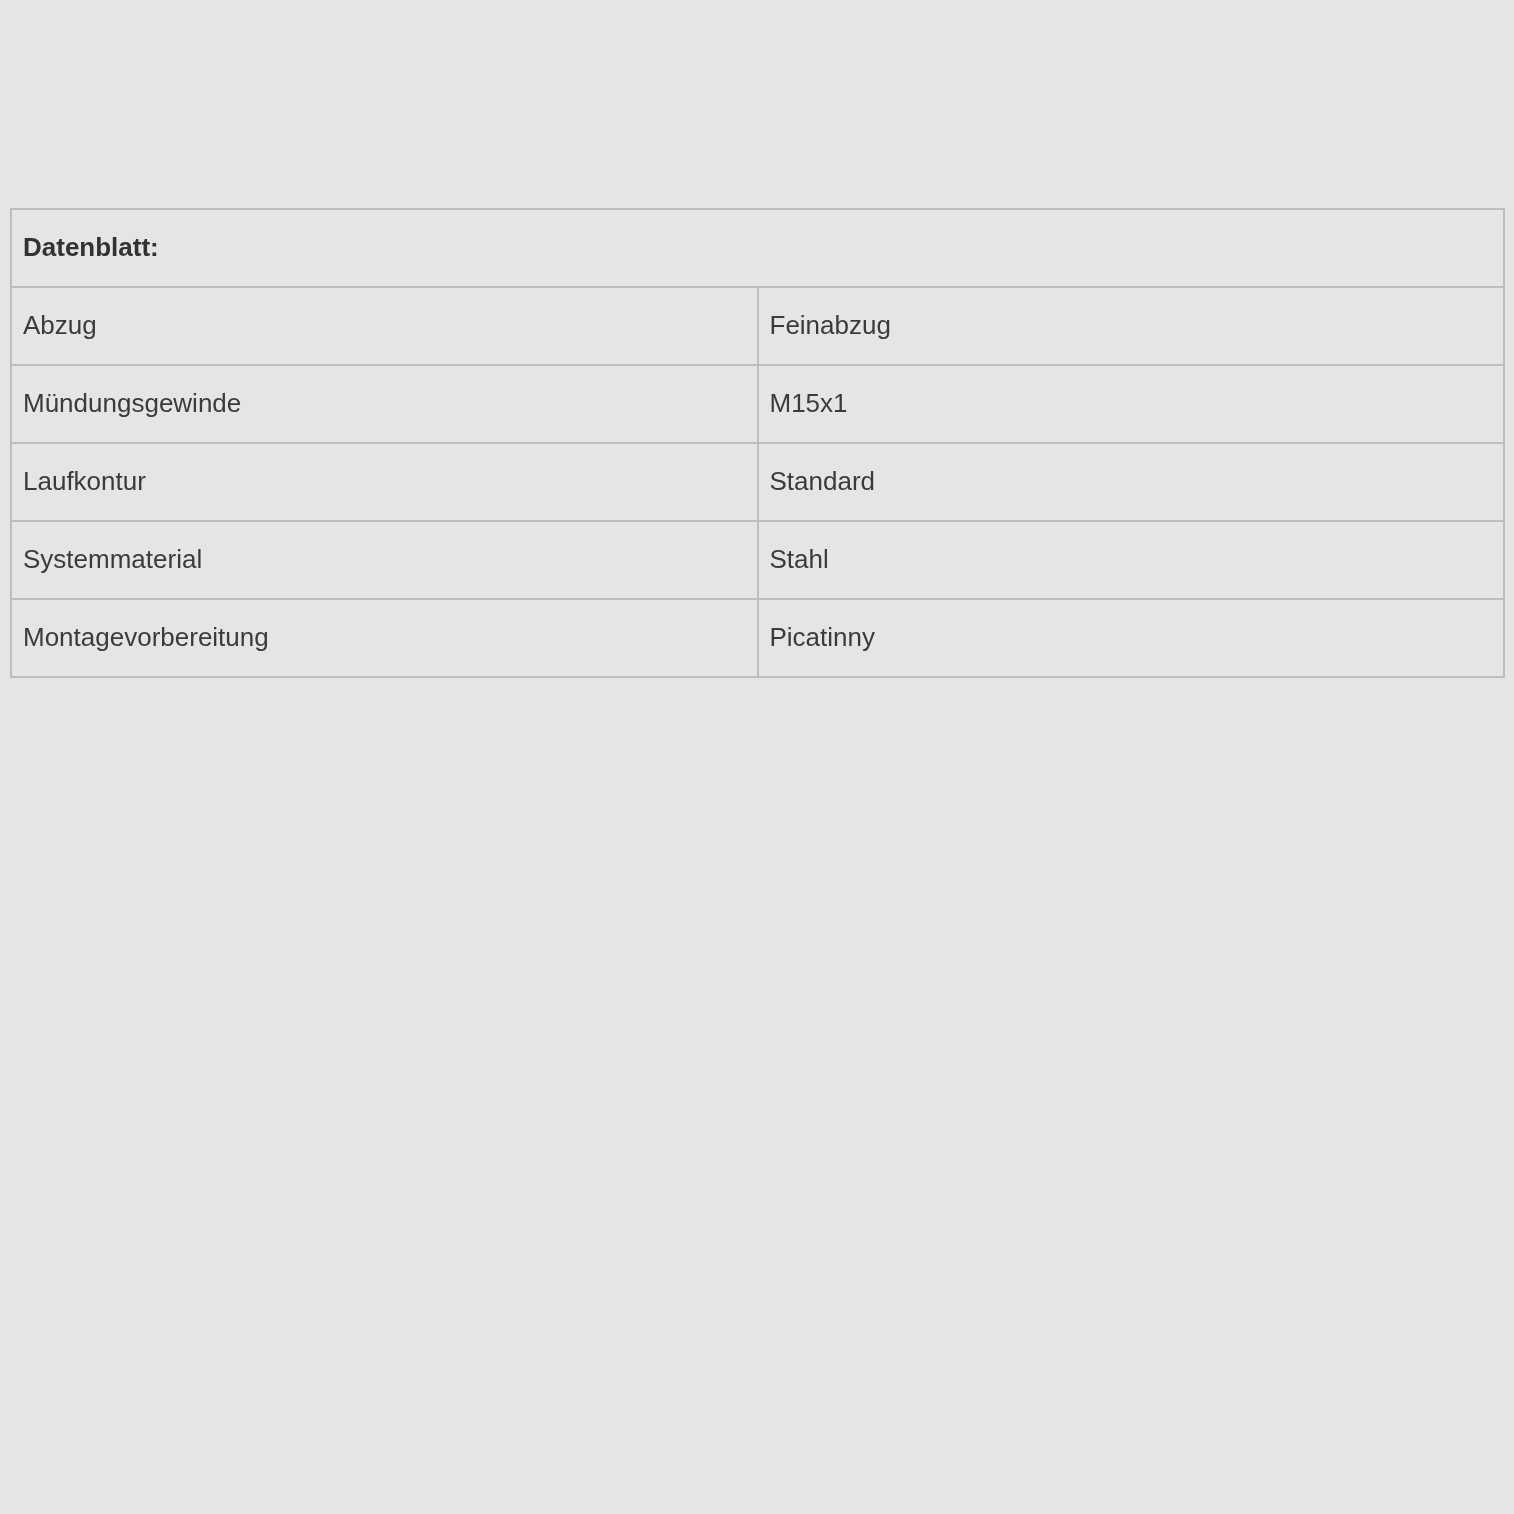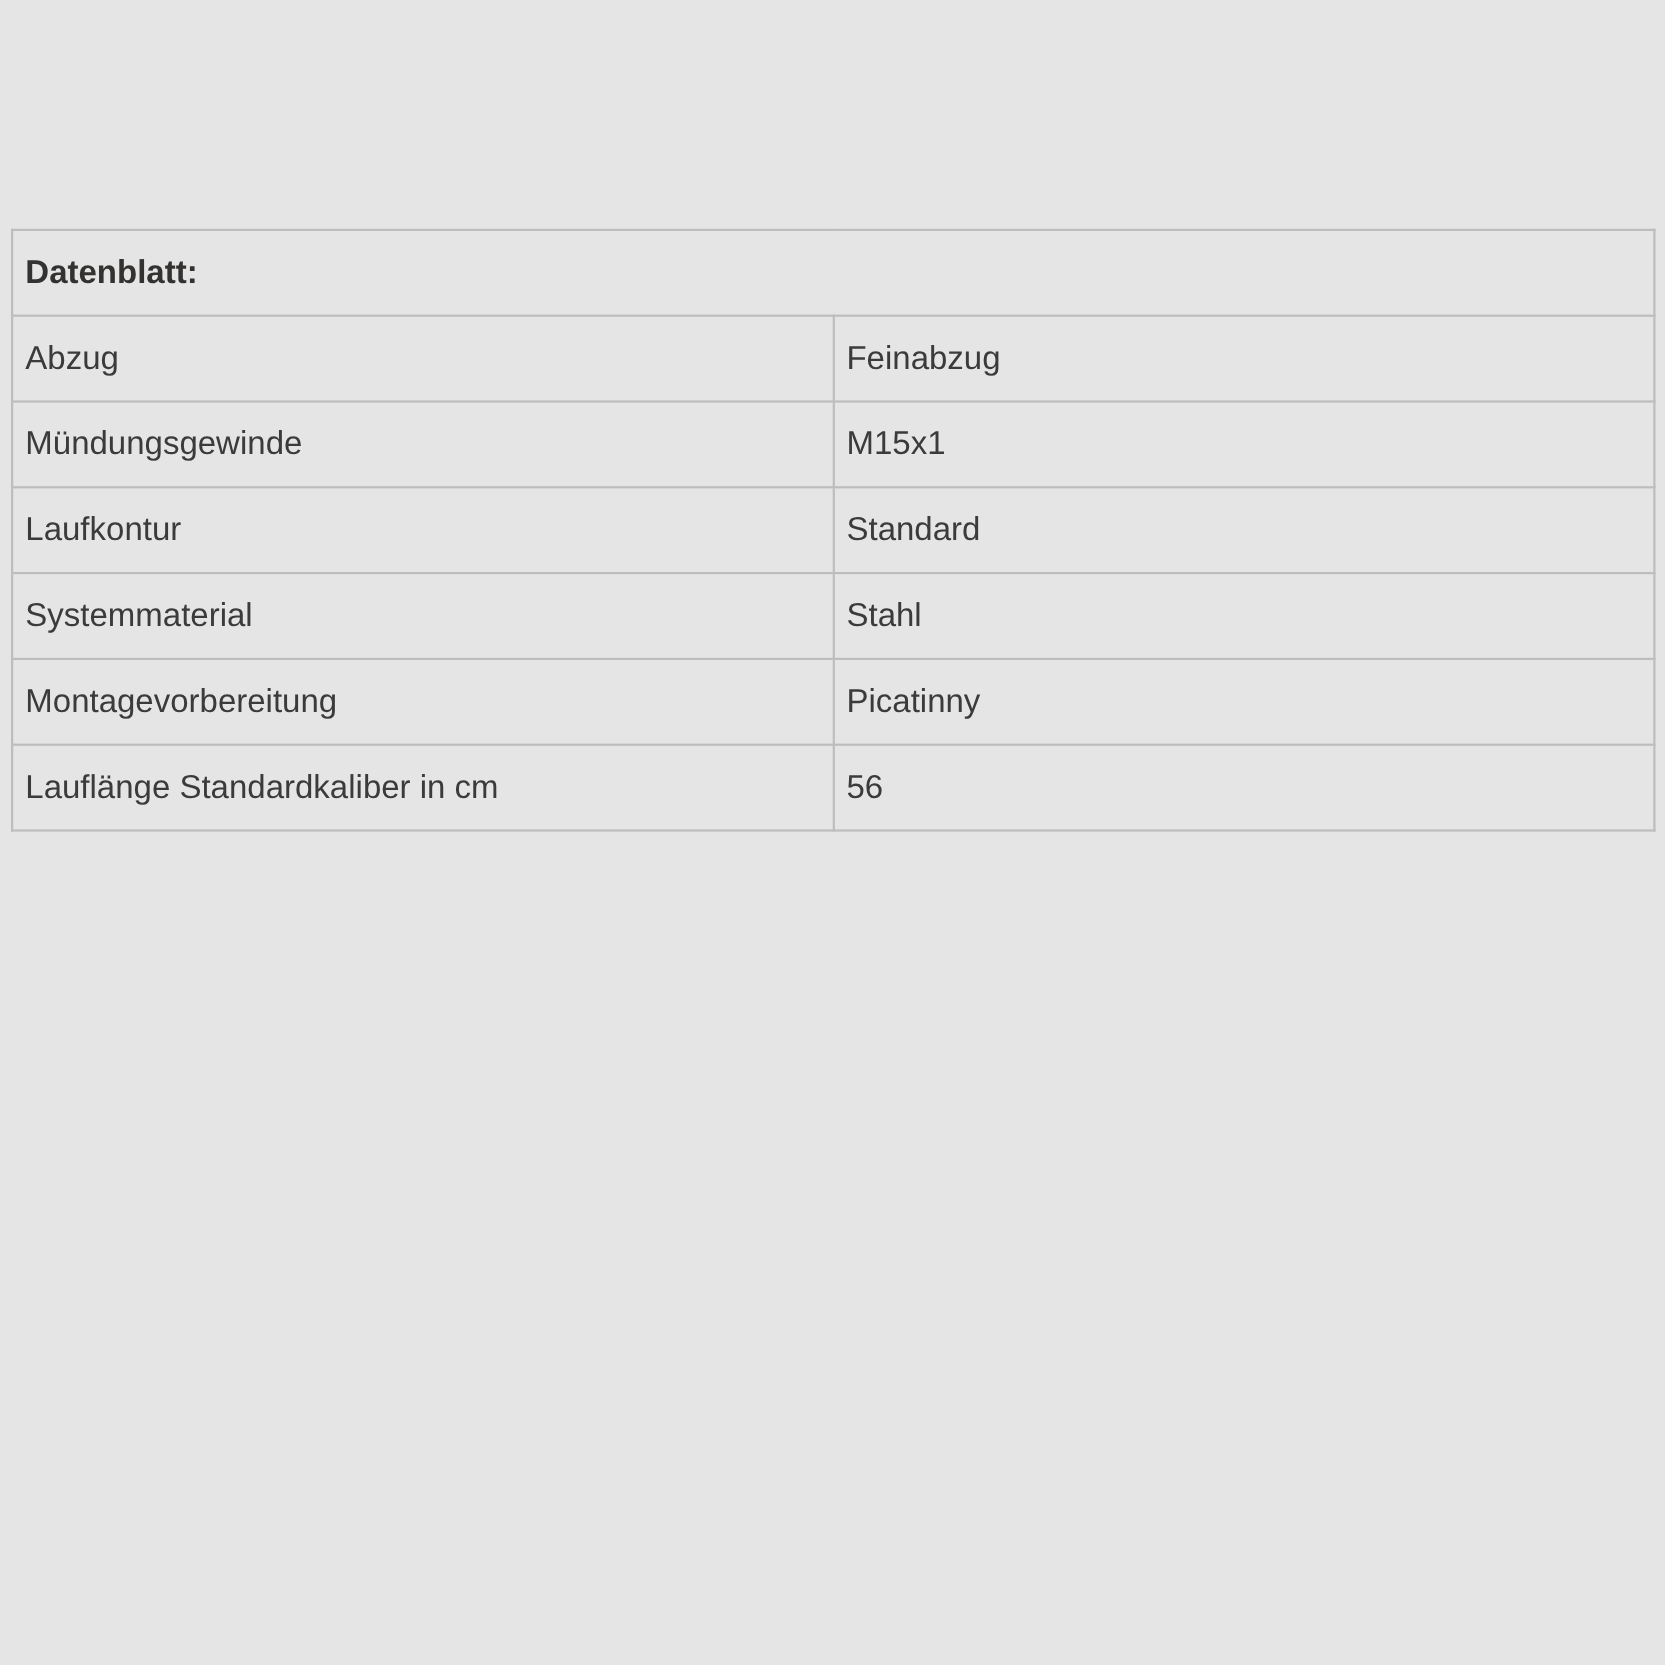--- a/index.html
+++ b/index.html
@@ -20,21 +20,21 @@
     margin: 208px 9px 0 10px;
   }
   .datasheet col {
     width: 50%;
   }
   .datasheet td {
     box-sizing: border-box;
     border: 2px solid #bdbdbd;
     height: 78px;
     padding: 0 10px 0 11px;
-    font-size: 30px;
+    font-size: 26px;
     line-height: 1.2;
     color: #3b3b3b;
     vertical-align: middle;
     overflow: hidden;
     white-space: nowrap;
   }
   .datasheet td.title-cell {
     font-weight: bold;
     color: #333231;
   }
@@ -64,18 +64,14 @@
       <td>Standard</td>
     </tr>
     <tr>
       <td>Systemmaterial</td>
       <td>Stahl</td>
     </tr>
     <tr>
       <td>Montagevorbereitung</td>
       <td>Picatinny</td>
     </tr>
-    <tr>
-      <td>Lauflänge Standardkaliber in cm</td>
-      <td>56</td>
-    </tr>
   </tbody>
 </table>
 
 </body></html>

